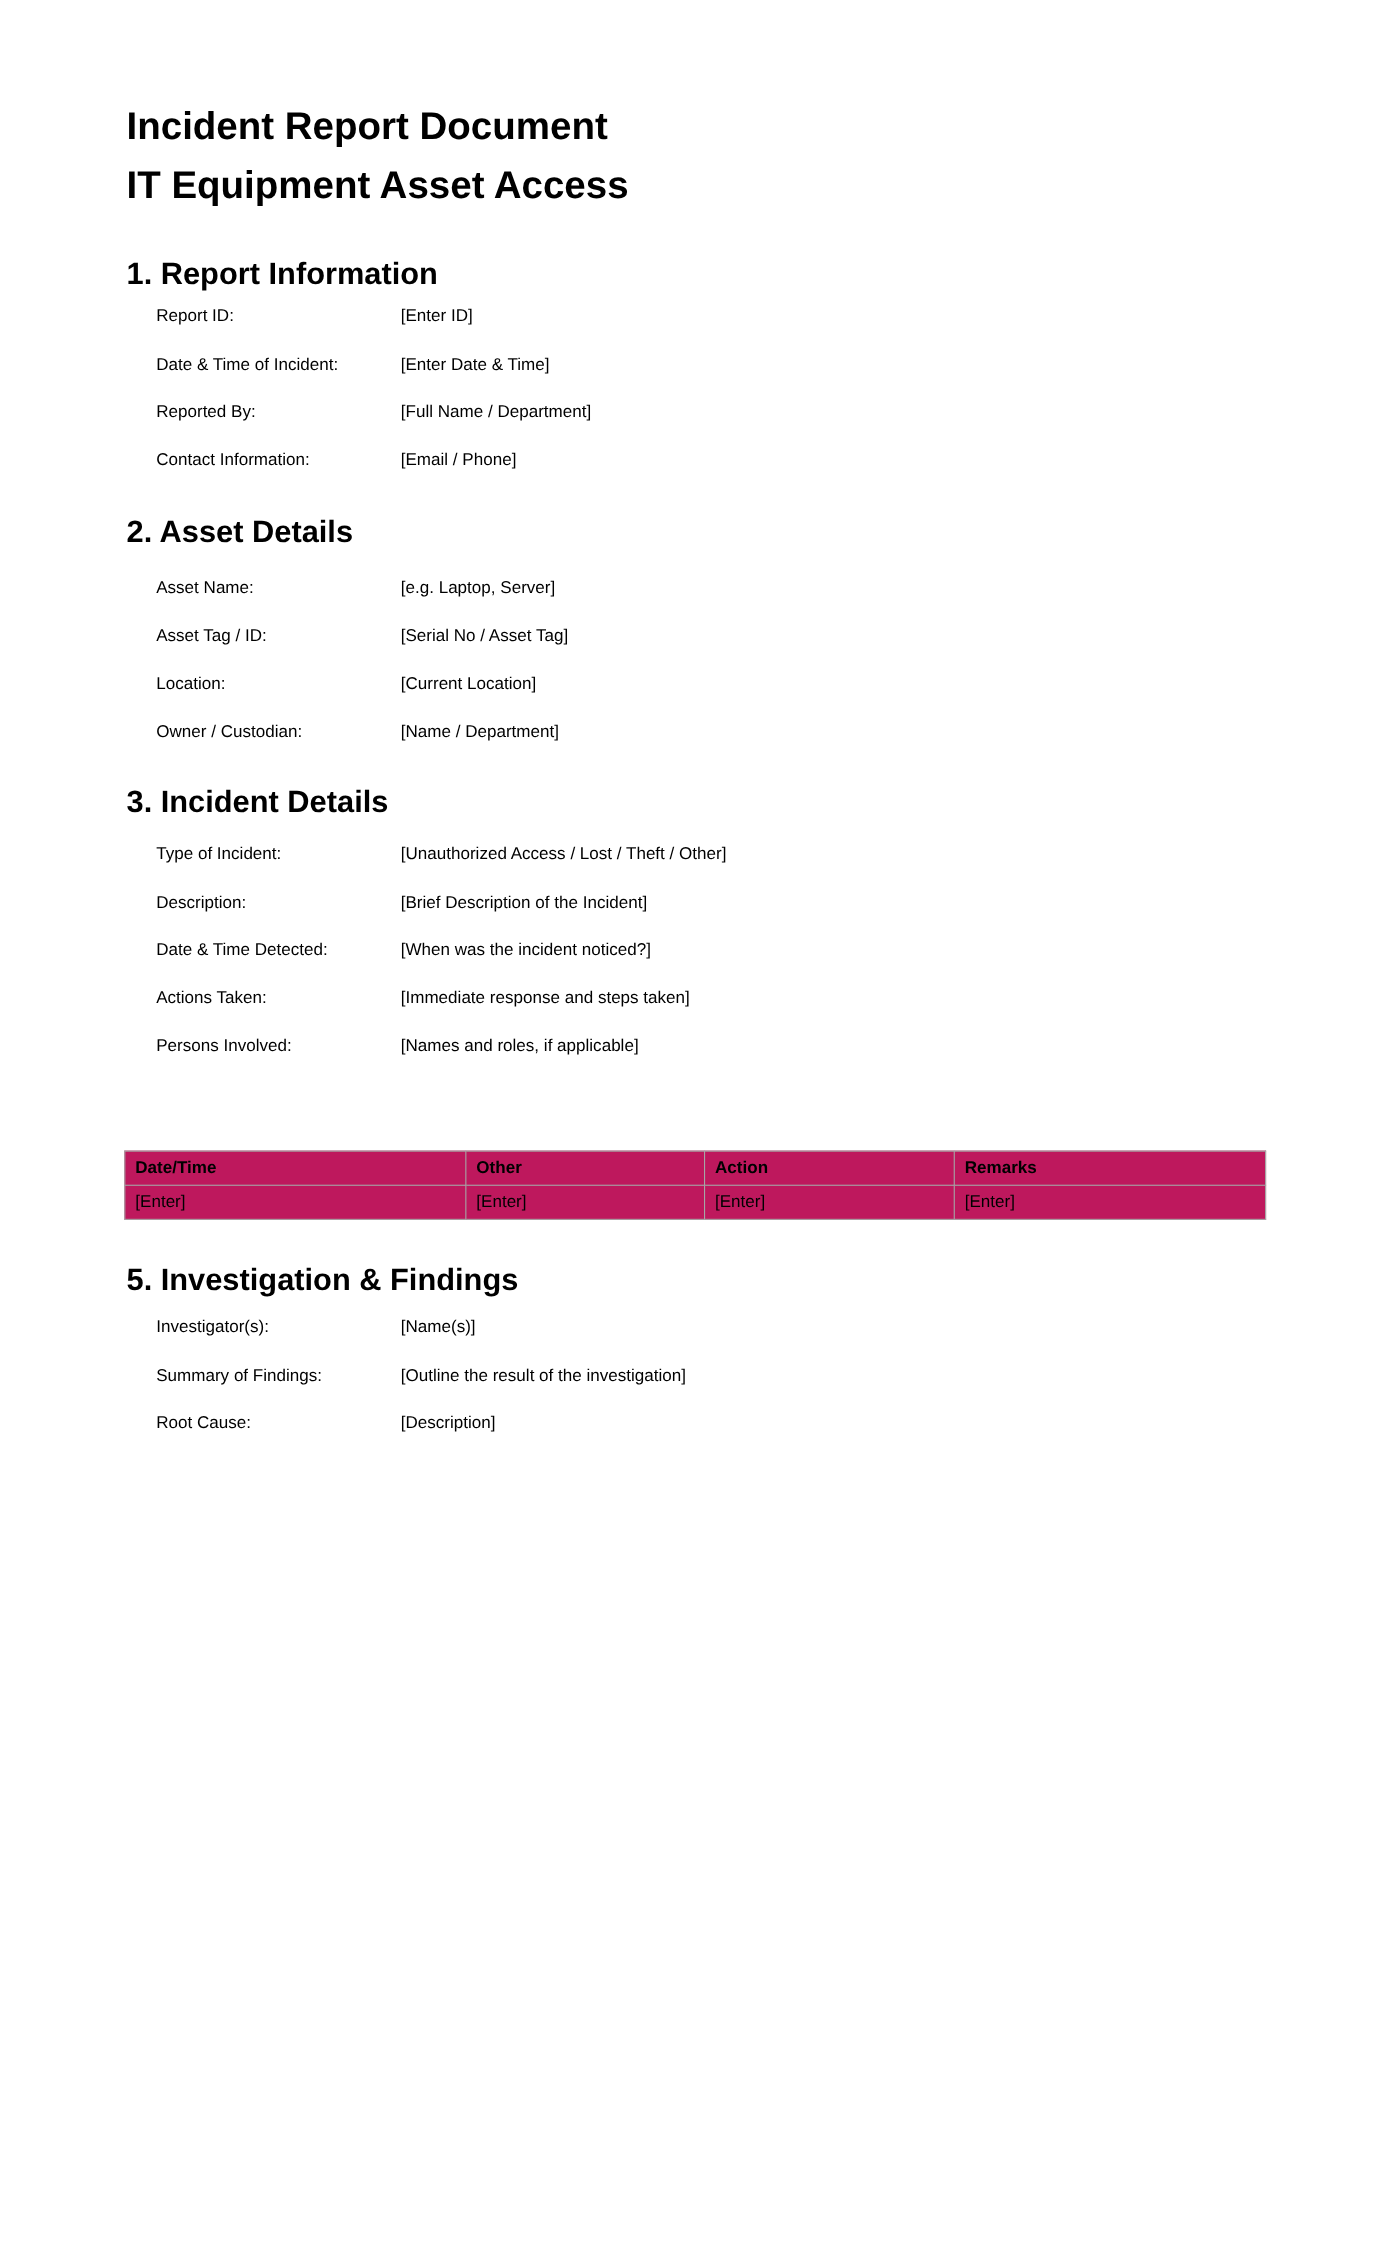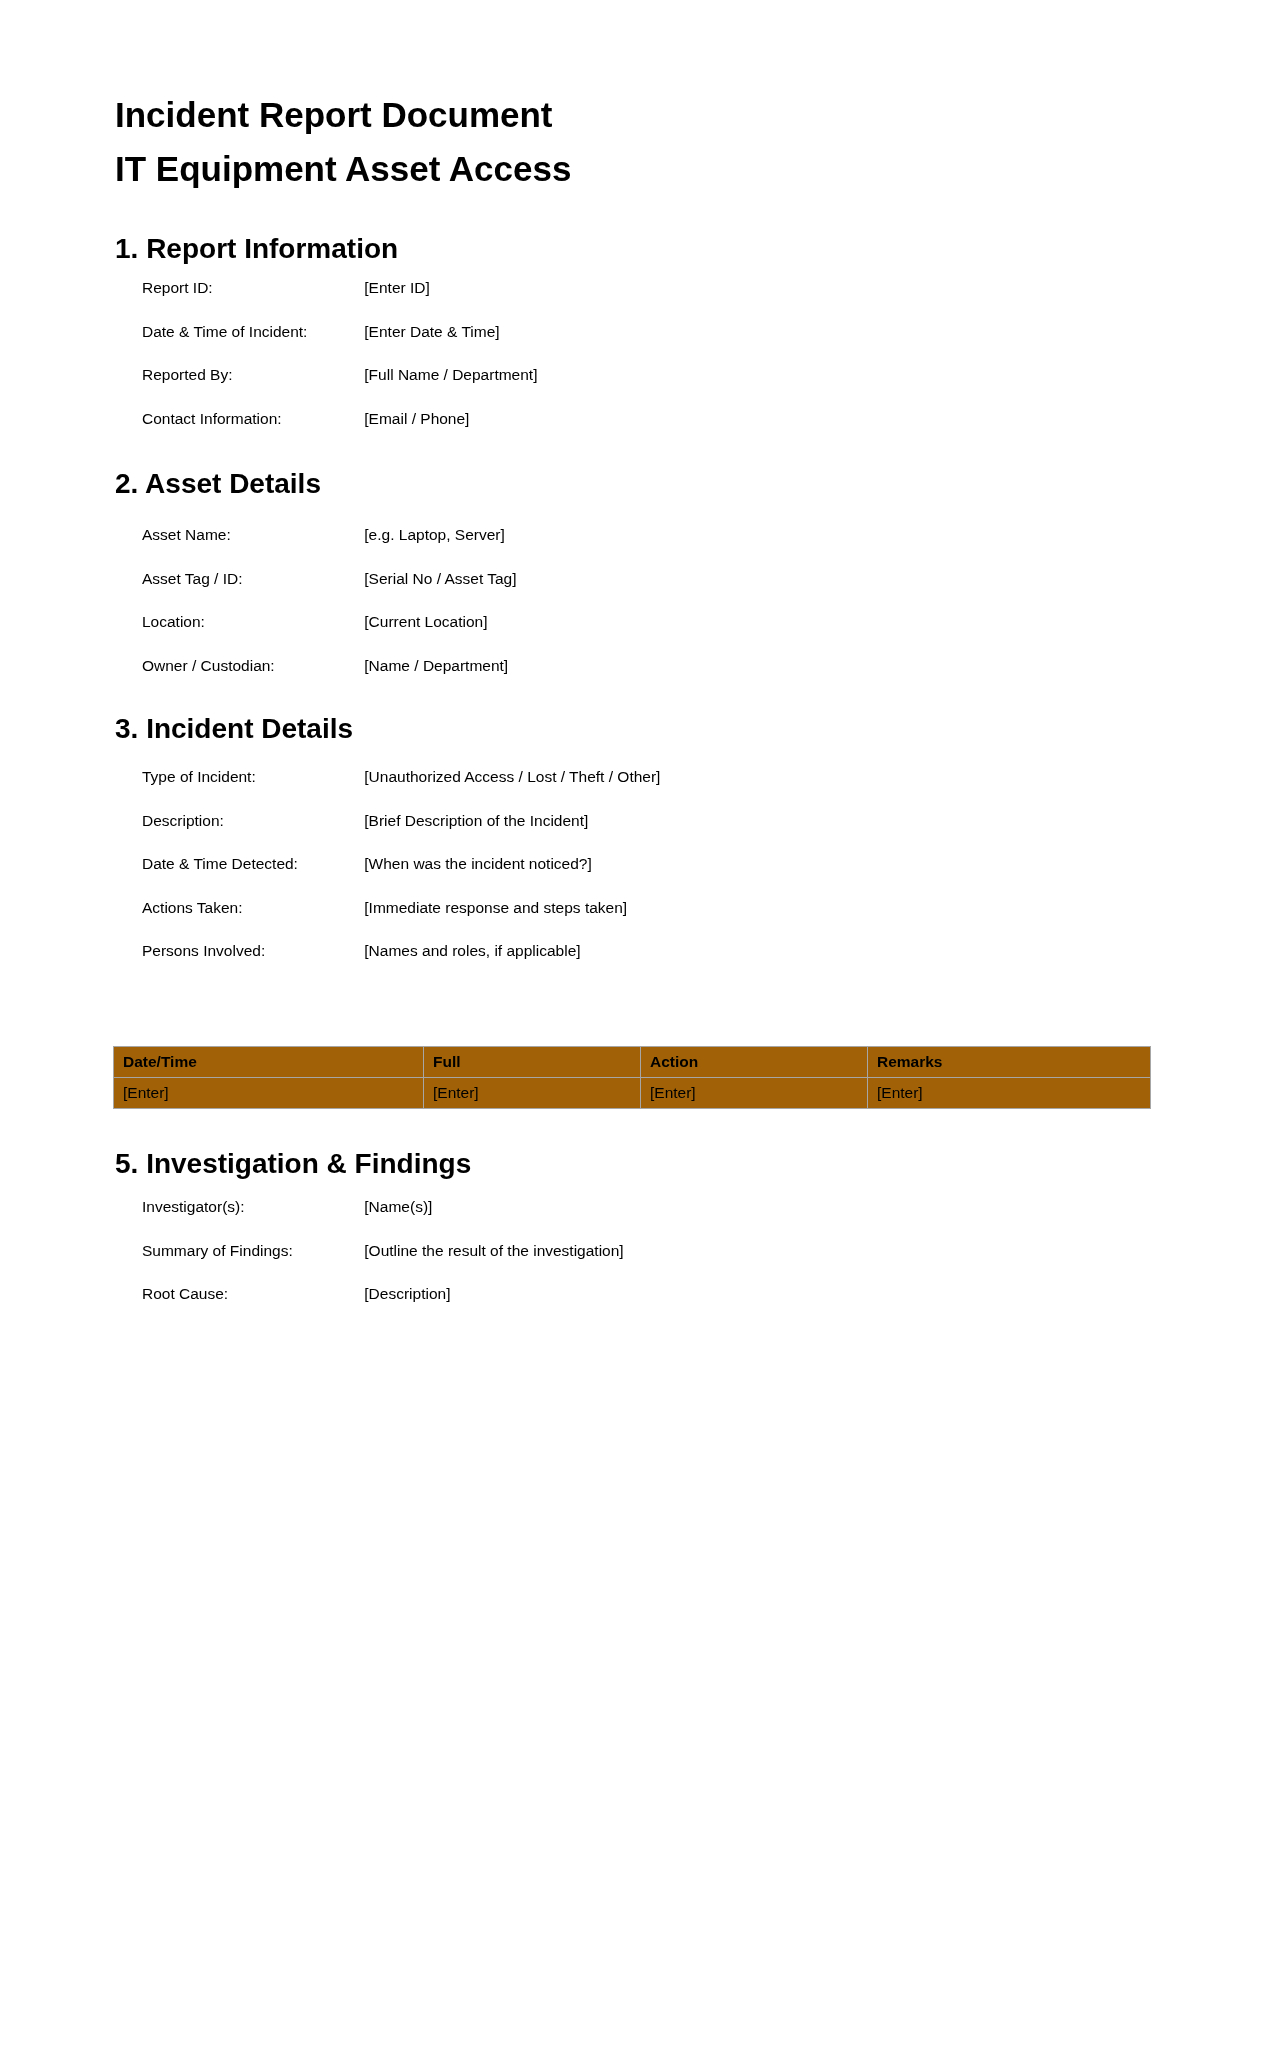--- a/index.html
+++ b/index.html
@@ -57,21 +57,21 @@
   }
   .lbl { display: inline-block; width: 218px; vertical-align: top; margin-left: 27px; }
   .val { display: inline-block; vertical-align: top; }
 
   
   .log-table-wrap { position: absolute; left: 113px; top: 1046px; }
   table.log-table {
     border-collapse: collapse;
     table-layout: fixed;
     width: 1037px;
-    background: #a16207;
+    background: #be185d;
   }
   table.log-table th, table.log-table td {
     border: 1px solid #a6a6a6;
     padding: 7px 9px 7px 9px;
     font-size: 15.5px;
     line-height: 16px;
     text-align: left;
     vertical-align: top;
     overflow: hidden;
     white-space: nowrap;
@@ -160,21 +160,21 @@
     <table class="log-table">
       <colgroup>
         <col class="c1">
           <col class="c2">
           <col class="c3">
           <col class="c4">
       </colgroup>
       <thead>
         <tr>
           <th>Date/Time</th>
-          <th>Full</th>
+          <th>Other</th>
           <th>Action</th>
           <th>Remarks</th>
         </tr>
       </thead>
       <tbody>
         <tr>
           <td>[Enter]</td>
           <td>[Enter]</td>
           <td>[Enter]</td>
           <td>[Enter]</td>

